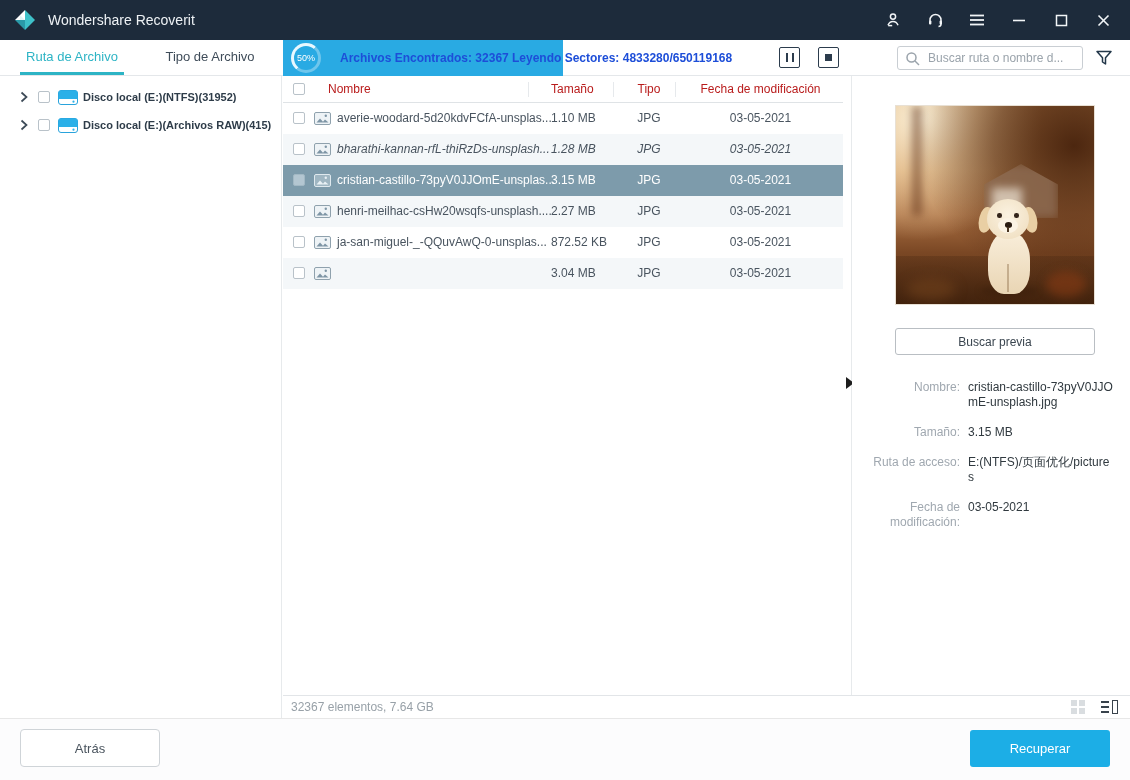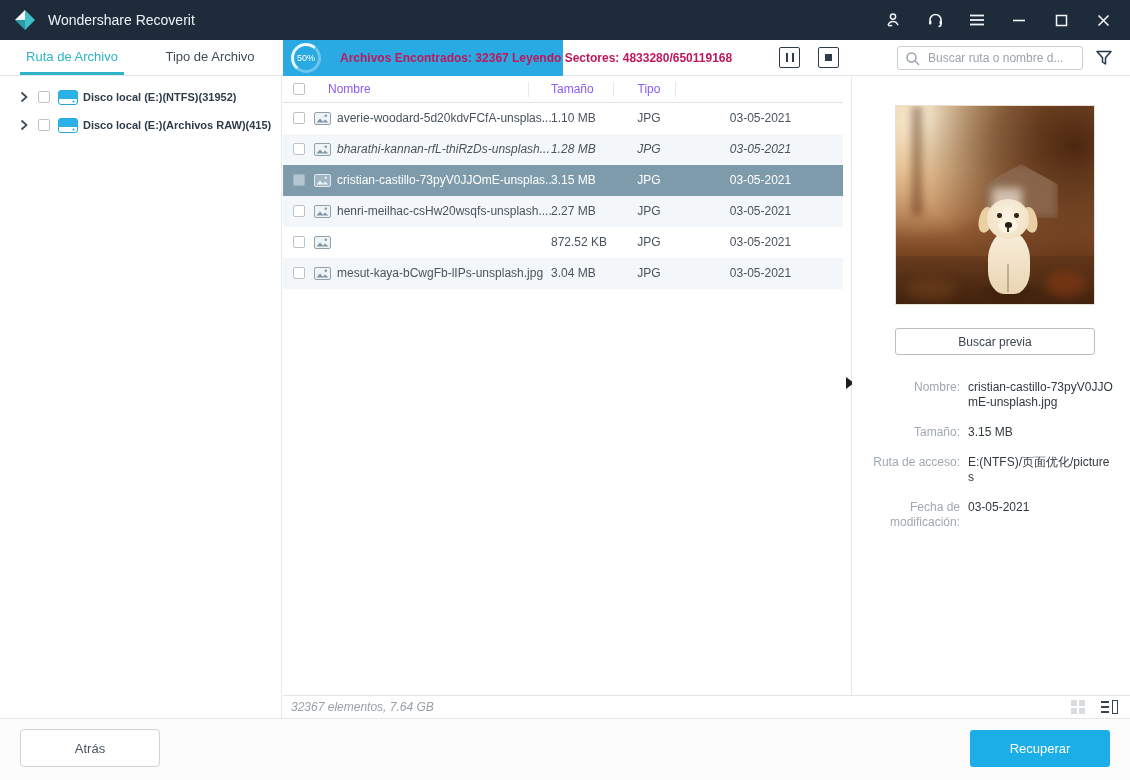--- a/index.html
+++ b/index.html
@@ -21,21 +21,21 @@
   .tab { position:absolute; top:0; height:36px; line-height:34px; text-align:center; font-size:13px; cursor:pointer; }
   #tab-ruta { left:22px; width:100px; color:#2db4c5; }
   #tab-tipo { left:150px; width:120px; color:#3f4c59; }
   #tab-underline { position:absolute; left:20px; bottom:0; width:104px; height:3px; background:#2db4c5; }
   #scan-banner { position:absolute; left:283px; top:0; width:280px; height:36px; background:#29aae3; }
   #ring { position:absolute; left:291px; top:3px; width:30px; height:30px; border-radius:50%;
           background:conic-gradient(from 220deg,#e8f8ff 0 180deg,rgba(255,255,255,.33) 180deg 360deg); }
   #ring-inner { position:absolute; left:3px; top:3px; width:24px; height:24px; border-radius:50%;
           background:#29aae3; color:#fff; font-size:9px; display:flex; align-items:center; justify-content:center; }
   .scan-text { position:absolute; top:0; height:36px; line-height:36px; font-size:12px; font-weight:600;
-               color:#be185d; white-space:nowrap; }
+               color:#1d4ed8; white-space:nowrap; }
   #found-text { left:340px; }
   #sectors-text { left:512px;text-align:center; }
   .sqbtn { position:absolute; top:7px; width:21px; height:21px; background:#fff; border:1.5px solid #2c3c4d;
            border-radius:2px; display:flex; align-items:center; justify-content:center; cursor:pointer; }
   #pause-btn { left:779px; } #stop-btn { left:818px; }
   #pause-glyph { width:8px; height:9px; border-left:2px solid #2c3c4d; border-right:2px solid #2c3c4d; }
   #stop-glyph { width:7px; height:7px; background:#2c3c4d; }
   #searchbox { position:absolute; left:897px; top:6px; width:186px; height:24px; border:1px solid #c9ced3;
                border-radius:3px; background:#fff; }
   #search-input { position:absolute; left:28px; top:0; width:152px; height:22px; border:0; outline:0;
@@ -50,21 +50,21 @@
   .side-item { position:absolute; left:0; width:280px; height:26px; display:flex; align-items:center; cursor:pointer; }
   .side-chevron { margin-left:20px; width:10px; display:flex; }
   .side-item .cbx { margin-left:8px; }
   .side-disk { margin-left:8px; display:flex; }
   .side-label { margin-left:5px; font-size:11px; font-weight:700; color:#2e3c49; white-space:nowrap; }
 
   
   #table { position:absolute; left:283px; top:76px; width:560px; height:617px; background:#fff; }
   #thead { position:absolute; left:0; top:0; width:560px; height:27px; border-bottom:1px solid #dfe3e6; background:#fff; }
   #thead .cbx { position:absolute; left:10px; top:7px; }
-  .th { position:absolute; top:0; height:27px; line-height:27px; font-size:12px; color:#8b5cf6; cursor:pointer; } 
+  .th { position:absolute; top:0; height:27px; line-height:27px; font-size:12px; color:#b91c1c; cursor:pointer; } 
   .th-sep { position:absolute; top:6px; width:1px; height:15px; background:#e6e9ec; }
   .cbx { width:12px; height:12px; border:1px solid #b9c2c9; border-radius:2px; background:#fff; display:inline-block; flex:0 0 auto; }
   .trow { position:absolute; left:0; width:560px; height:31px; cursor:pointer; }
   .trow.alt { background:#f4f7f9; }
   .trow.sel { background:#7d9bab; }
   .trow .cbx { position:absolute; left:10px; top:9px; }
   .trow.sel .cbx { background:#b3c6d1; border-color:#a2b8c4; }
   .ficon { position:absolute; left:31px; top:9px; display:flex; }
   .cell { position:absolute; top:0; height:31px; line-height:31px; font-size:12px; color:#49545f; white-space:nowrap; }
   .cell.name { left:54px; }
@@ -109,21 +109,21 @@
 
   #preview-btn { position:absolute; left:43px; top:252px; width:200px; height:27px; background:#fff;
                  border:1px solid #b9bec3; border-radius:3px; font-size:12px; color:#3a454f;
                  display:flex; align-items:center; justify-content:center; cursor:pointer; }
   #fields { position:absolute; left:8px; top:304px; width:262px; }
   .field { display:flex; margin-bottom:15px; }
   .flabel { width:100px; text-align:right; font-size:12px; color:#a0a8b0; line-height:15px; flex:0 0 auto; }
   .fvalue { margin-left:8px; width:146px; font-size:12px; color:#30393f; line-height:15px; word-break:break-all; }
 
   
-  #statusbar { position:absolute; left:283px; top:695px; width:847px; height:23px; border-top:1px solid #e2e5e8; background:#fff;font-style:italic; }
+  #statusbar { position:absolute; left:283px; top:695px; width:847px; height:23px; border-top:1px solid #e2e5e8; background:#fff; }
   #status-text { position:absolute; left:8px; top:0; height:23px; line-height:23px; font-size:12px; color:#98a1a8; }
   #grid-ic { position:absolute; left:788px; top:4px; display:grid; grid-template-columns:6px 6px; grid-template-rows:6px 6px; gap:2px; cursor:pointer; }
   #grid-ic span { background:#d9dde0; }
   #list-ic { position:absolute; left:818px; top:4px; width:17px; height:14px; cursor:pointer; }
   #list-ic .ln { position:absolute; left:0; width:8px; height:2px; background:#39434c; }
   #list-ic .bx { position:absolute; right:0; top:0; width:6px; height:14px; border:1.5px solid #39434c; }
 
   
   #footer { position:absolute; left:0; top:718px; width:1130px; height:62px; background:#fcfcfd; border-top:1px solid #e7e7e7; }
   #back-btn { position:absolute; left:20px; top:10px; width:140px; height:38px; background:#fff; border:1px solid #cfd4d8;
@@ -253,20 +253,21 @@
         <span class="side-label">Disco local (E:)(Archivos RAW)(415)</span>
       </div>
     </div>
 
   <div id="table">
     <div id="thead">
       <span class="cbx"></span>
       <span class="th" id="th-name" style="left:45px">Nombre</span>
       <span class="th" style="left:268px">Tamaño</span>
       <span class="th" style="left:337px;width:58px;text-align:center">Tipo</span>
+      <span class="th" style="left:395px;width:165px;text-align:center">Fecha de modificación</span>
       <span class="th-sep" style="left:245px"></span>
       <span class="th-sep" style="left:330px"></span>
       <span class="th-sep" style="left:392px"></span>
     </div>
     <div id="tbody">
         <div class="trow" style="top: 27px;">
           <span class="cbx"></span>
           <span class="ficon">
             <svg width="17" height="13" viewBox="0 0 17 13">
               <rect class="fr" x="0.5" y="0.5" width="16" height="12" rx="1.5" fill="#eef3f6" stroke="#8fa1ad"></rect>
@@ -323,34 +324,34 @@
         </div>
         <div class="trow" style="top: 151px;">
           <span class="cbx"></span>
           <span class="ficon">
             <svg width="17" height="13" viewBox="0 0 17 13">
               <rect class="fr" x="0.5" y="0.5" width="16" height="12" rx="1.5" fill="#eef3f6" stroke="#8fa1ad"></rect>
               <path class="fm" d="M2.5 10.5l3.5-4 3 3.2 2-2.2 3.5 3z" fill="#7e95a5"></path>
               <circle class="fm" cx="11.8" cy="3.8" r="1.2" fill="#7e95a5"></circle>
             </svg>
           </span>
+          <span class="cell name">ja-san-miguel-_-QQuvAwQ-0-unsplas...</span>
           <span class="cell size">872.52 KB</span>
           <span class="cell tipo">JPG</span>
           <span class="cell date">03-05-2021</span>
         </div>
         <div class="trow alt" style="top: 182px;">
           <span class="cbx"></span>
           <span class="ficon">
             <svg width="17" height="13" viewBox="0 0 17 13">
               <rect class="fr" x="0.5" y="0.5" width="16" height="12" rx="1.5" fill="#eef3f6" stroke="#8fa1ad"></rect>
               <path class="fm" d="M2.5 10.5l3.5-4 3 3.2 2-2.2 3.5 3z" fill="#7e95a5"></path>
               <circle class="fm" cx="11.8" cy="3.8" r="1.2" fill="#7e95a5"></circle>
             </svg>
           </span>
-          <span class="cell name">mesut-kaya-bCwgFb-lIPs-unsplash.jpg</span>
           <span class="cell size">3.04 MB</span>
           <span class="cell tipo">JPG</span>
           <span class="cell date">03-05-2021</span>
         </div>
       </div>
   </div>
 
   <div id="vdivider"></div>
   <div id="panel-arrow"></div>
 

